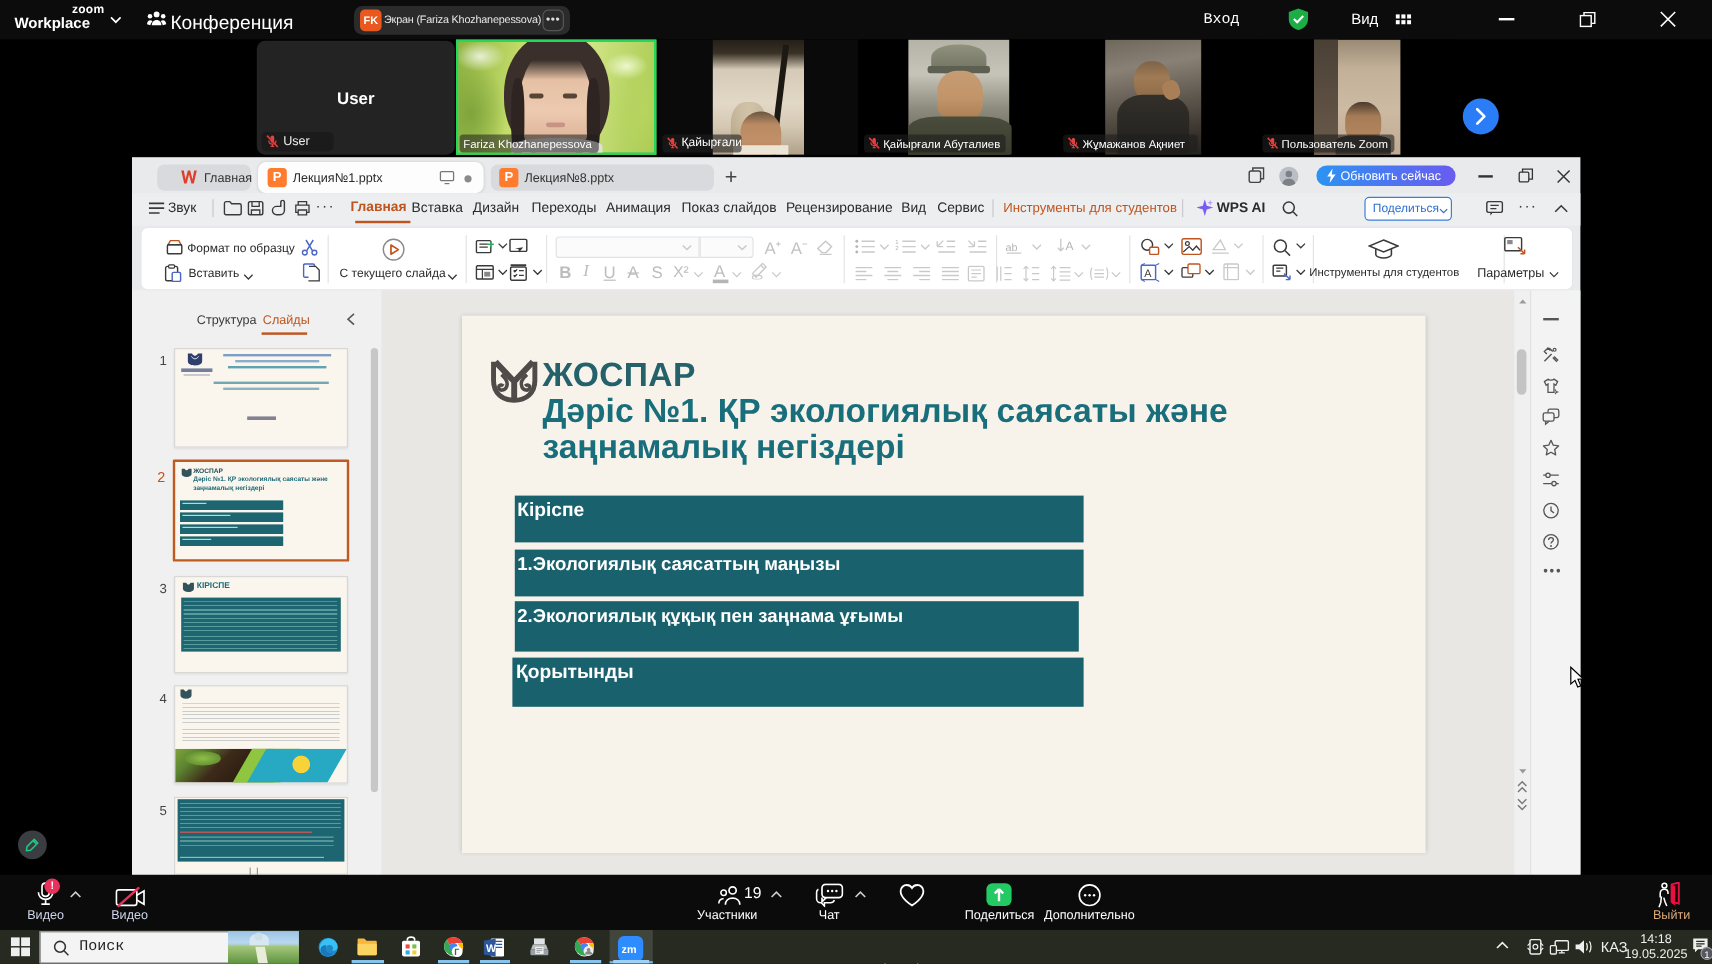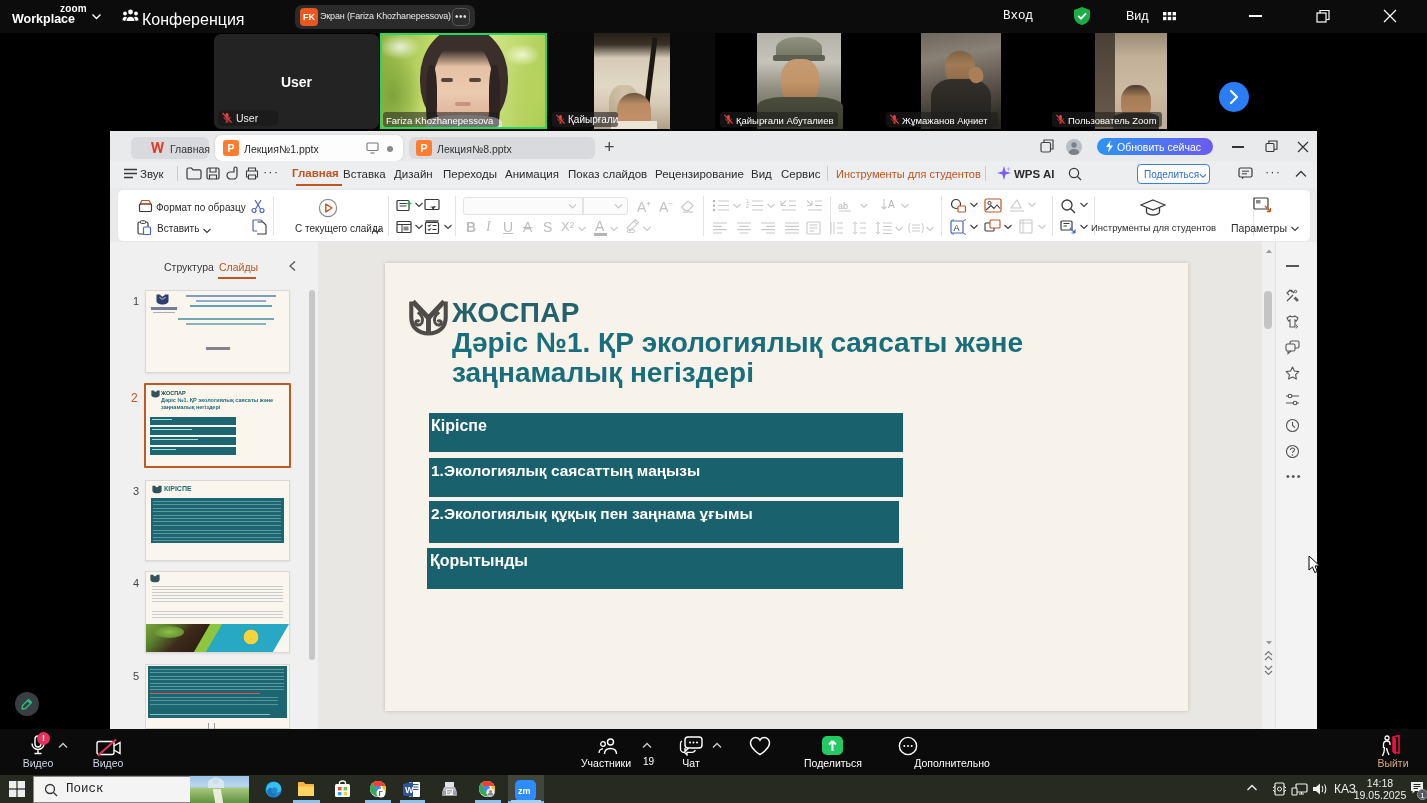--- a/index.html
+++ b/index.html
@@ -273,21 +273,21 @@
 <svg class="abs" style="left:252px;top:219px;" width="16" height="16" viewBox="0 0 16 16">
     <rect x="1" y="1" width="9" height="11" rx="1" fill="#fff" stroke="#4a66c8" stroke-width="1.2"></rect>
     <path d="M5 15 H14 V6 L11 3 H5.5" fill="#fff" stroke="#3a3a3a" stroke-width="1.1"></path>
   </svg>
 <div class="abs" style="left:273px;top:196px;width:1px;height:40px;background:#e3e4e6;"></div>
 
 <svg class="abs" style="left:318px;top:198px;" width="20" height="20" viewBox="0 0 20 20">
     <circle cx="10" cy="10" r="8.6" fill="none" stroke="#8a8a8a" stroke-width="1.2"></circle>
     <path d="M7.8 6.2 L14 10 L7.8 13.8 Z" fill="none" stroke="#c0541e" stroke-width="1.4" stroke-linejoin="round"></path>
   </svg>
-<div class="abs" style="left:283px;top:223px;color:#2b2b2b;font-size:10px;margin-left:12px;">С текущего слайда</div>
+<div class="abs" style="left:283px;top:223px;color:#2b2b2b;font-size:10px;">С текущего слайда</div>
 <svg class="abs" style="left:373px;top:228px;" width="8" height="6" viewBox="0 0 8 6">
     <path d="M0.5 1 L4 4.5 L7.5 1" stroke="#3a3a3a" stroke-width="1.1" fill="none"></path>
   </svg>
 <div class="abs" style="left:388px;top:196px;width:1px;height:40px;background:#e3e4e6;"></div>
 
 <svg class="abs" style="left:396px;top:199px;" width="16" height="14" viewBox="0 0 16 14">
     <rect x="1" y="1.5" width="12" height="10" rx="1" fill="none" stroke="#3a3a3a" stroke-width="1.2"></rect>
     <path d="M3.5 4.5 H10.5 M3.5 7 H10.5" stroke="#3a3a3a" stroke-width="1"></path>
     <path d="M13 2 V7 M10.5 4.5 H15.5" stroke="#2faa5e" stroke-width="1.3"></path>
   </svg>
@@ -676,21 +676,21 @@
     <path d="M2 16.5 L20 0.5" stroke="#e8315b" stroke-width="2"></path>
   </svg>
 <div class="abs" style="left:70px;top:757px;width:76px;text-align:center;color:#ccd4e6;font-size:10.5px;">Видео</div>
 
 <svg class="abs" style="left:598px;top:737px;" width="20" height="18" viewBox="0 0 20 18">
     <circle cx="12.5" cy="5" r="3" fill="none" stroke="#fff" stroke-width="1.4"></circle>
     <path d="M6.5 17 C6.5 13.5 9 11.5 12.5 11.5 C16 11.5 18.5 13.5 18.5 17" fill="none" stroke="#fff" stroke-width="1.4"></path>
     <circle cx="5" cy="7" r="2.3" fill="none" stroke="#fff" stroke-width="1.3"></circle>
     <path d="M1 16 C1 13.3 2.8 11.8 5 11.9" fill="none" stroke="#fff" stroke-width="1.3"></path>
   </svg>
-<div class="abs" style="left:643px;top:736px;color:#fff;font-size:10px;margin-top:20px;">19</div>
+<div class="abs" style="left:620px;top:736px;color:#fff;font-size:13px;">19</div>
 <svg class="abs" style="left:642px;top:742px;" width="10" height="7" viewBox="0 0 10 7">
     <path d="M1 5.5 L5 1.5 L9 5.5" stroke="#ccc" stroke-width="1.4" fill="none"></path>
   </svg>
 <div class="abs" style="left:568px;top:757px;width:76px;text-align:center;color:#fff;font-size:10.5px;">Участники</div>
 
 <svg class="abs" style="left:679px;top:736px;" width="24" height="20" viewBox="0 0 24 20">
     <rect x="6" y="1" width="17" height="11" rx="3" fill="none" stroke="#fff" stroke-width="1.4"></rect>
     <path d="M1 6 C1 4 2.5 2.8 4 2.8 V13 C4 13 4.5 15 6.5 15 H15 C15 17 13.5 18 12 18 H5 L2.5 20 V17.5 C1.5 17 1 16 1 15 Z" fill="#fff" opacity="0"></path>
     <path d="M6 12 L6 15.5 L9.5 12" fill="none" stroke="#fff" stroke-width="1.4"></path>
     <circle cx="11" cy="6.5" r="1" fill="#fff"></circle>
@@ -713,21 +713,21 @@
     <path d="M5.5 12 V3.5 M5.5 2 L2 5.5 M5.5 2 L9 5.5" stroke="#fff" stroke-width="2" fill="none"></path>
   </svg>
 <div class="abs" style="left:795px;top:757px;width:76px;text-align:center;color:#fff;font-size:10.5px;">Поделиться</div>
 
 <svg class="abs" style="left:898px;top:736px;" width="20" height="20" viewBox="0 0 20 20">
     <circle cx="10" cy="10" r="8.6" fill="none" stroke="#fff" stroke-width="1.4"></circle>
     <circle cx="6.3" cy="10" r="1" fill="#fff"></circle>
     <circle cx="10" cy="10" r="1" fill="#fff"></circle>
     <circle cx="13.7" cy="10" r="1" fill="#fff"></circle>
   </svg>
-<div class="abs" style="left:870px;top:757px;width:76px;text-align:center;color:#fff;font-size:10.5px;margin-left:44px;">Дополнительно</div>
+<div class="abs" style="left:870px;top:757px;width:76px;text-align:left;color:#fff;font-size:10.5px;">Дополнительно</div>
 
 <svg class="abs" style="left:1379px;top:735px;" width="24" height="22" viewBox="0 0 24 22">
     <circle cx="8" cy="3" r="2" fill="none" stroke="#fff" stroke-width="1.3"></circle>
     <path d="M8 6 C6 6 4.5 7.5 4.5 9.5 L4.5 13 M8 6 C10 6 11 7.5 11 9 L11 10 M5.5 12 L5 17 L3.5 21 M7.5 13 L8.5 16.5 L10 20" fill="none" stroke="#fff" stroke-width="1.3"></path>
     <path d="M14 2 L20 0.5 V18 L14 16.5 Z" fill="none" stroke="#e8103f" stroke-width="1.6"></path>
     <path d="M14 2 L17 3.5 V19.5 L14 18 Z" fill="#e8103f"></path>
   </svg>
 <div class="abs" style="left:1355px;top:757px;width:76px;text-align:center;color:#d8aa78;font-size:10.5px;">Выйти</div>
 
 <div class="abs" style="left:15px;top:692px;width:24px;height:24px;border-radius:50%;background:#3a3d42;"></div>

